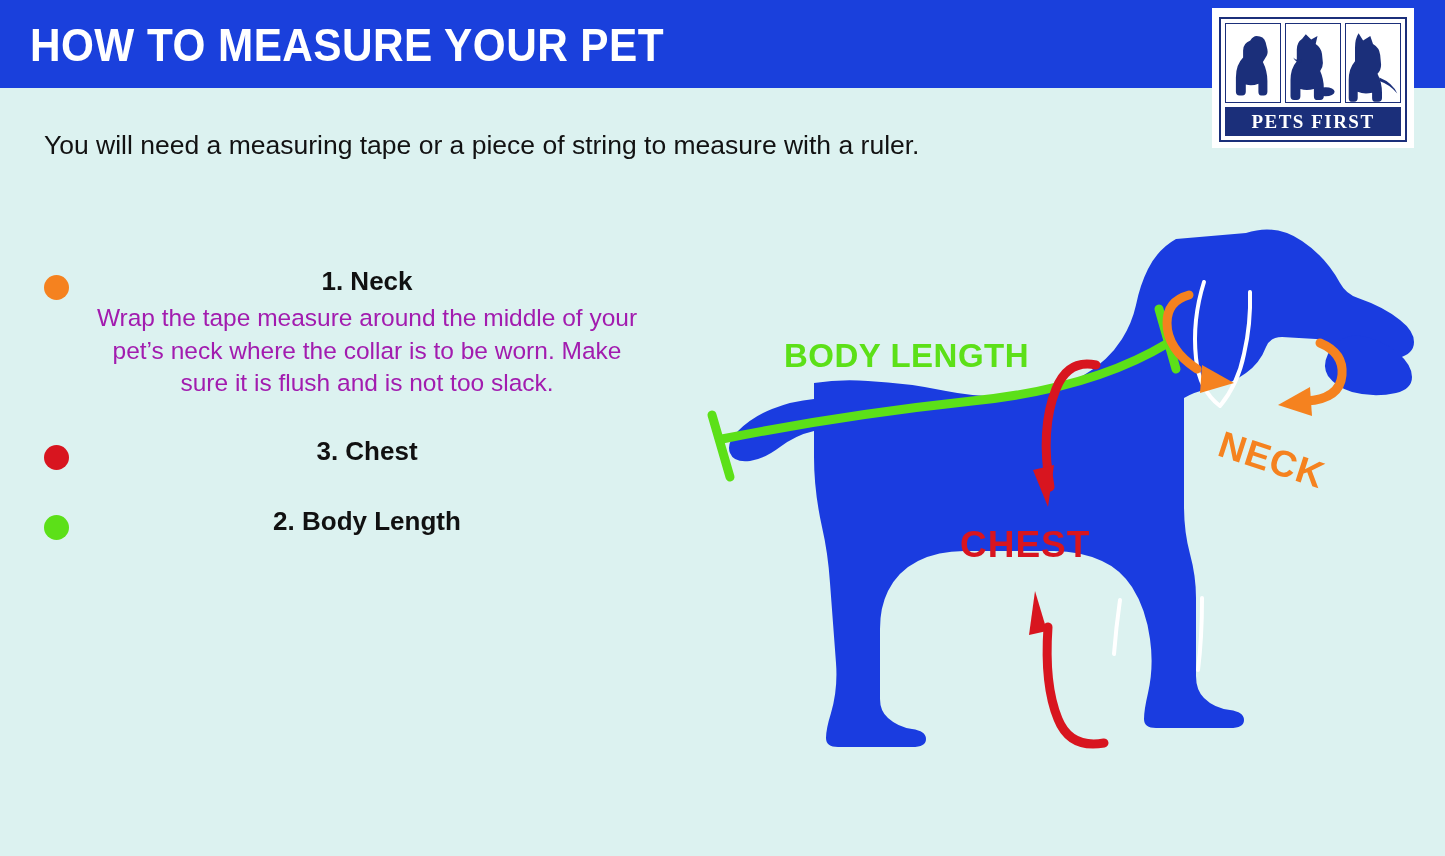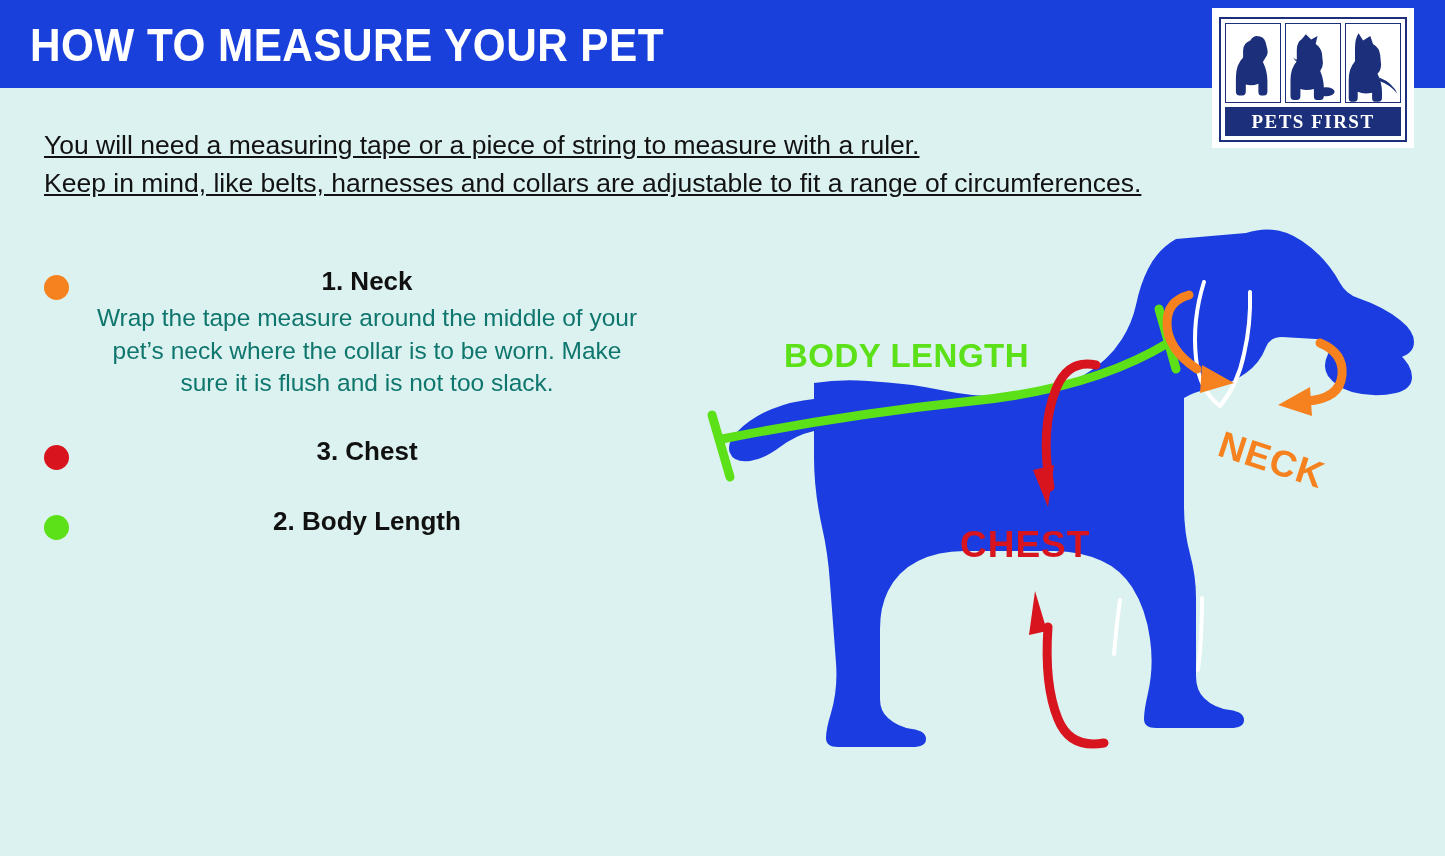--- a/index.html
+++ b/index.html
@@ -93,21 +93,20 @@
   
   .intro {
     position: absolute;
     left: 44px;
     top: 126px;
     width: 1160px;
     font-size: 26.5px;
     line-height: 38px;
     color: #121212;
     font-family: "Liberation Sans Narrow", "Liberation Sans", sans-serif;
-    text-decoration: underline;
   }
   .intro div { white-space: nowrap; }
 
   
   .steps {
     position: absolute;
     left: 44px;
     top: 262px;
     width: 600px;
     text-align: center;
@@ -126,21 +125,21 @@
     font-size: 26px;
     line-height: 38px;
     font-weight: 700;
     color: #111111;
     font-family: "Liberation Sans Narrow", "Liberation Sans", sans-serif;
   }
   .step-desc {
     margin: 0 0 0 46px;
     font-size: 24.5px;
     line-height: 32.5px;
-    color: #0f766e;
+    color: #a21caf;
     font-family: "Liberation Sans Narrow", "Liberation Sans", sans-serif;
   }
 
   
   .diagram {
     position: absolute;
     left: 604px;
     top: 215px;
     width: 815px;
     height: 641px;
@@ -178,21 +177,20 @@
           <path fill="#1b2f7a" d="M37 60 q12 4 20 14 q-5 -12 -20 -18z"></path>
         </svg>
       </div>
     </div>
     <div class="logo-name">PETS FIRST</div>
   </div>
 </div>
 
 <div class="intro">
   <div>You will need a measuring tape or a piece of string to measure with a ruler.</div>
-  <div>Keep in mind, like belts, harnesses and collars are adjustable to fit a range of circumferences.</div>
 </div>
 
 <div class="steps">
 
   <div class="step">
     <span class="bullet" style="background:#f5821f"></span>
     <p class="step-title">1. Neck</p>
     <p class="step-desc">Wrap the tape measure around the middle of your pet’s neck where the collar is to be worn. Make sure it is flush and is not too slack.</p>
   </div>
 

